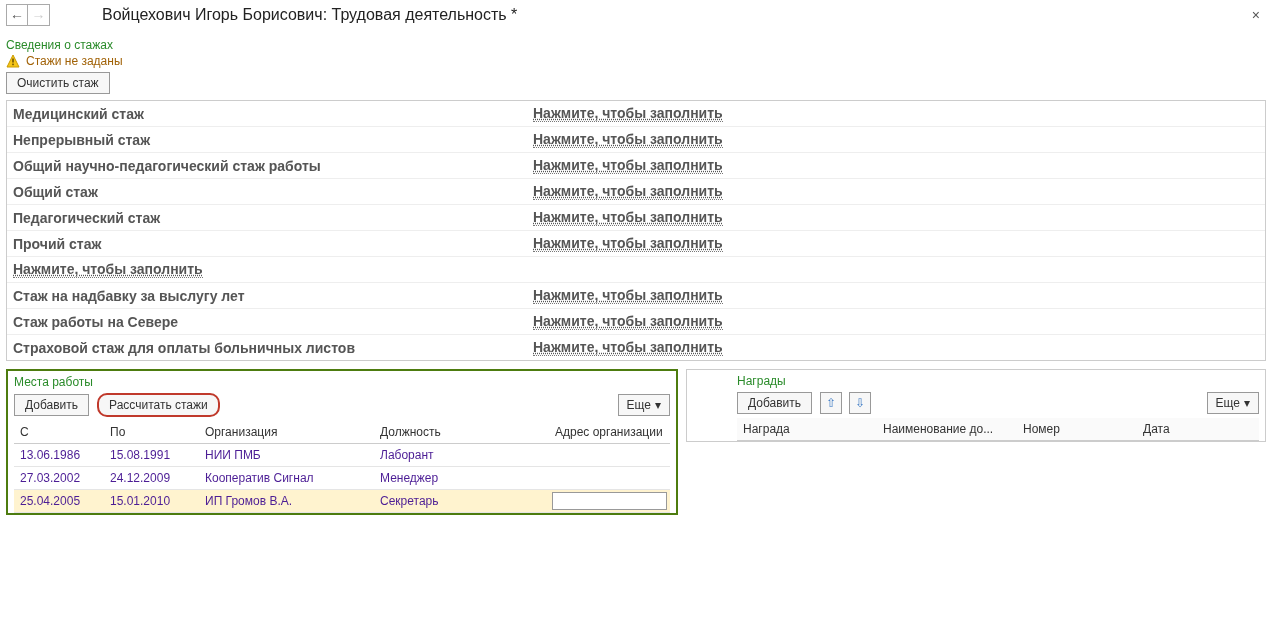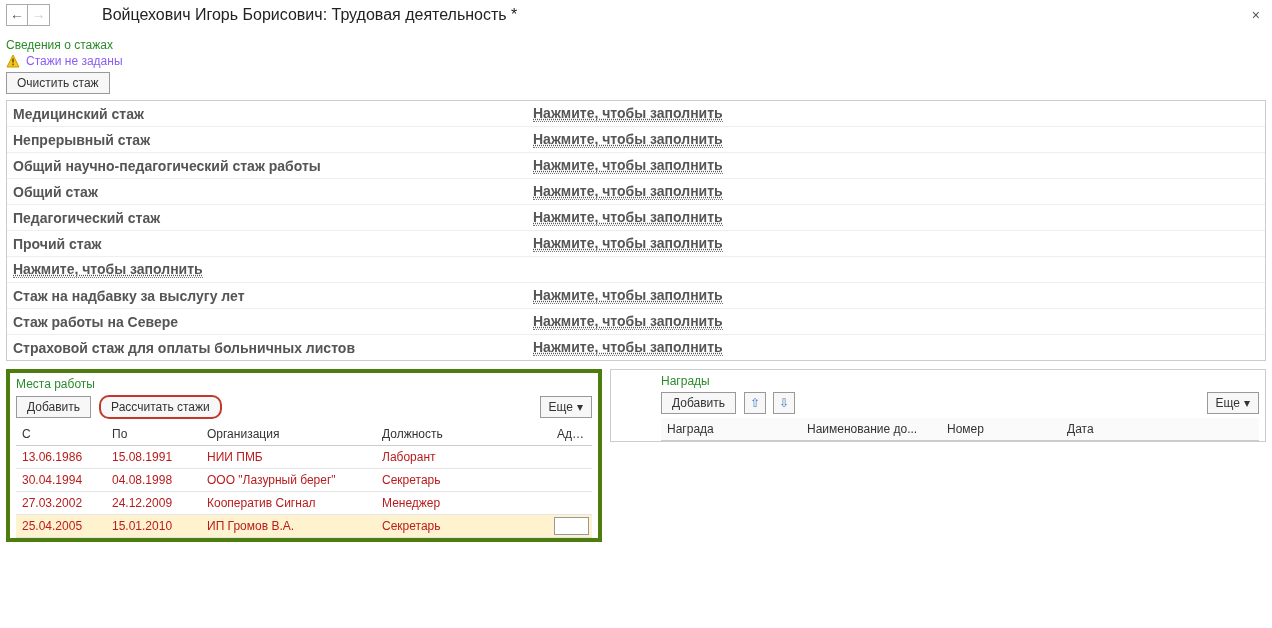--- a/index.html
+++ b/index.html
@@ -22,21 +22,21 @@
     background:#fff;
     font-size:14px; line-height:18px;
     color:#555; text-align:center;
     cursor:pointer;
   }
   .nav-btn + .nav-btn { border-left:none; }
   .nav-btn.disabled { color:#ccc; cursor:default; }
   .title { font-size:16px; color:#222; padding-left:42px; }
   .close-x { margin-left:auto; font-size:14px; color:#555; cursor:pointer; padding:2px 6px; }
   .section-title { color:#2a8b2a; margin-top:12px; margin-bottom:2px; }
-  .warning-row { display:flex; align-items:center; gap:6px; margin-bottom:4px; color:#8b5cf6; }
+  .warning-row { display:flex; align-items:center; gap:6px; margin-bottom:4px; color:#a16207; }
   .warn-icon {
     width:14px; height:14px; display:inline-block;
     position:relative;
   }
   .warn-icon svg { display:block; }
   .btn {
     display:inline-block;
     border:1px solid #999;
     background:#f7f7f7;
     padding:3px 10px;
@@ -57,40 +57,40 @@
     color:#555;
     font-weight:bold;
   }
   .exp-row:last-child { border-bottom:none; }
   .exp-label { width:520px; color:#555; }
   .exp-link { color:#555; text-decoration:underline dotted; cursor:pointer; border-bottom:1px dotted #777; text-decoration:none; }
   .exp-link { text-decoration: underline; text-decoration-style: dotted; }
 
   .lower { display:flex; gap:8px; margin-top:8px; align-items:flex-start; }
   .panel { border:1px solid #222; flex:0 0 auto; }
-  .panel-left { width:596px; border:4px solid #4d7c0f; }
+  .panel-left { width:672px; border:2px solid #4d7c0f; }
   .panel-right { flex:1; border:1px solid #ccc; }
   .panel-inner { padding:4px 6px 0 6px; }
   .panel-title { color:#2a8b2a; margin-bottom:4px; }
   .toolbar { display:flex; align-items:center; gap:8px; margin-bottom:4px; }
   .highlight-btn { border:2px solid #c0392b; border-radius:10px; }
   .spacer { flex:1; }
   .more-btn {
     border:1px solid #999; background:#f7f7f7;
     padding:3px 8px; cursor:pointer; font-size:12px;
     display:inline-flex; align-items:center; gap:4px;
   }
   .table { width:100%; border-collapse:collapse; table-layout:fixed; }
   .table th, .table td {
     text-align:left;
     font-weight:normal;
     font-size:12px;
     padding:4px 6px;
     border-bottom:1px solid #e5e5e5;
-    color:#b91c1c;
+    color:#4c1d95;
     overflow:hidden; white-space:nowrap; text-overflow:ellipsis;
   }
   .table thead th { color:#333; border-bottom:1px solid #ccc; }
   .table thead { background:#fafafa; }
   .panel-left .table thead { background:#fff; }
   .row-selected td { background:#fff3cf; }
   .cell-edit {
     background:#fff; border:1px solid #999; height:18px;
   }
   .icon-btn {
@@ -214,27 +214,20 @@
         </thead>
         <tbody id="wp-body">
               <tr>
                 <td>13.06.1986</td>
                 <td>15.08.1991</td>
                 <td>НИИ ПМБ</td>
                 <td>Лаборант</td>
                 <td></td>
               </tr>
               <tr>
-                <td>30.04.1994</td>
-                <td>04.08.1998</td>
-                <td>ООО "Лазурный берег"</td>
-                <td>Секретарь</td>
-                <td></td>
-              </tr>
-              <tr>
                 <td>27.03.2002</td>
                 <td>24.12.2009</td>
                 <td>Кооператив Сигнал</td>
                 <td>Менеджер</td>
                 <td></td>
               </tr>
               <tr class="row-selected">
                 <td>25.04.2005</td>
                 <td>15.01.2010</td>
                 <td>ИП Громов В.А.</td>

